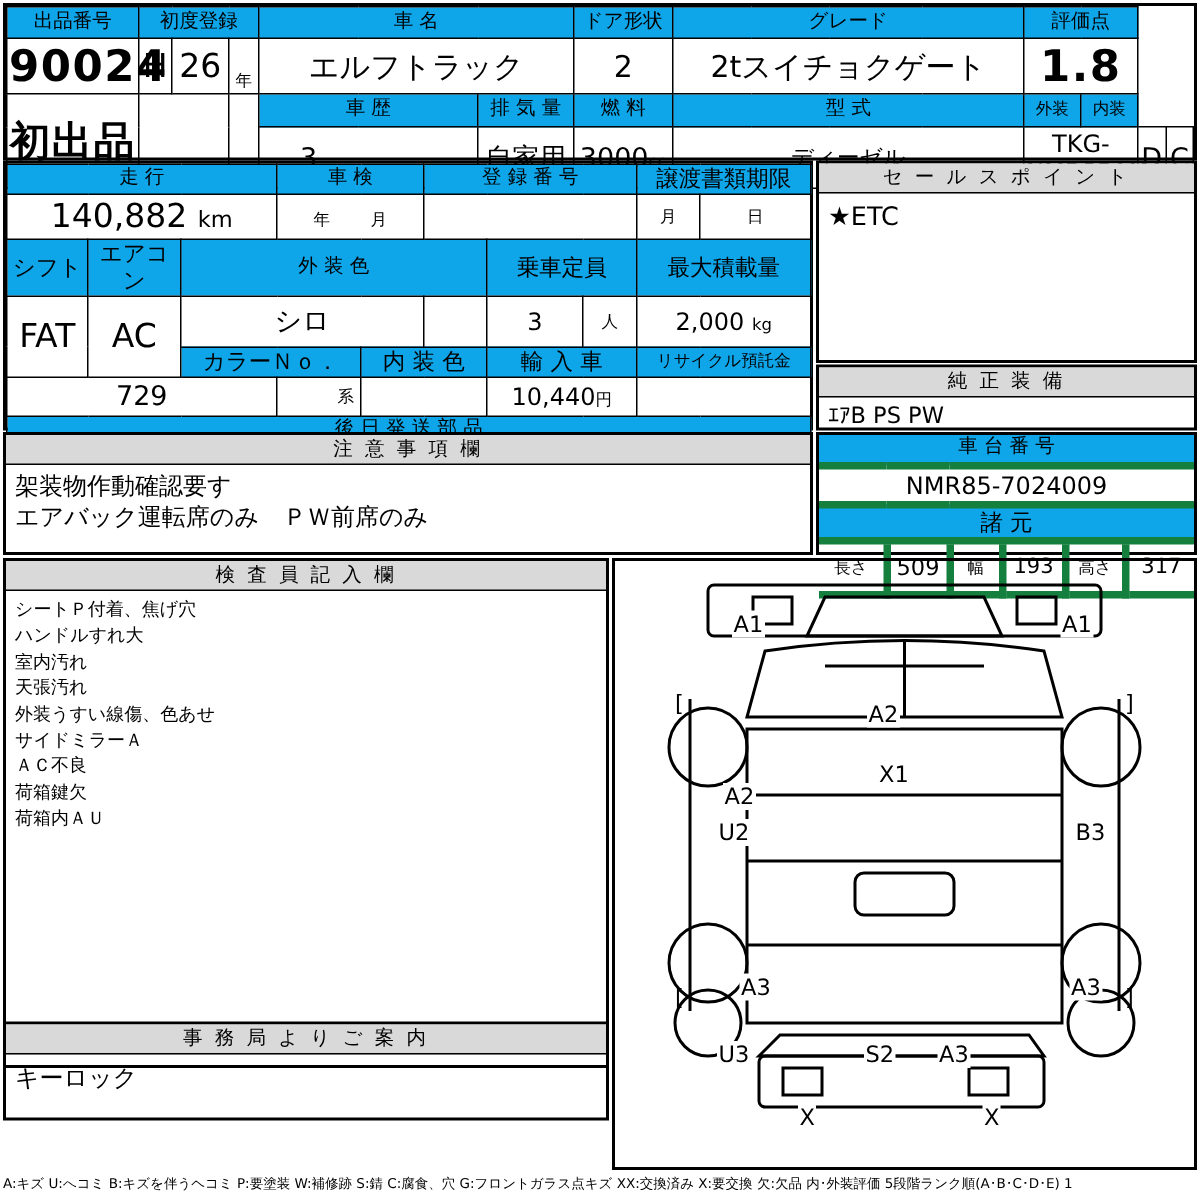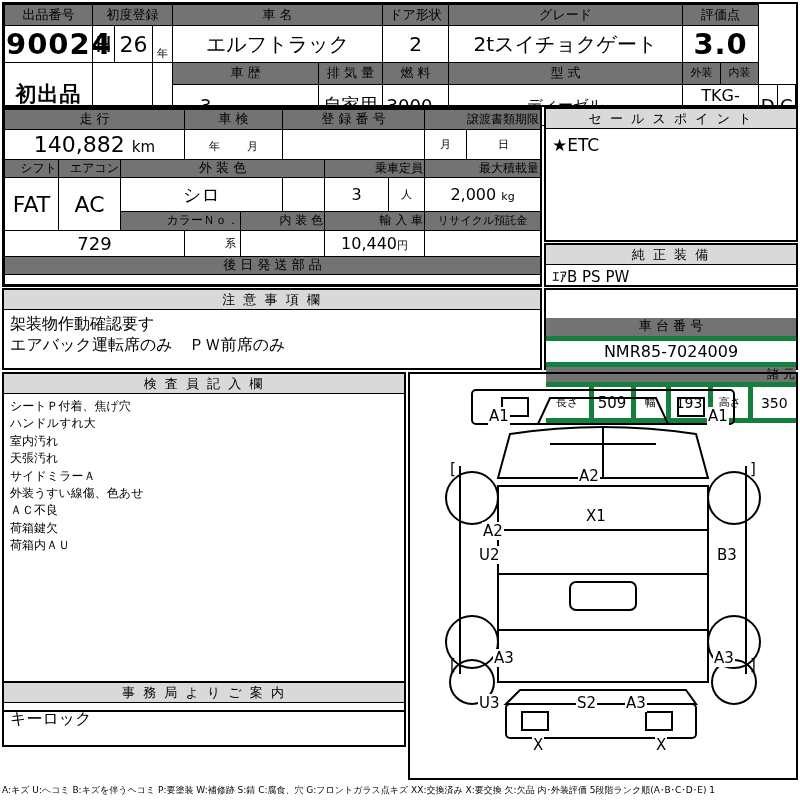--- a/index.html
+++ b/index.html
@@ -5,47 +5,47 @@
   html,body{margin:0;padding:0;background:#fff;}
   body{
     width:800px;height:800px;
     font-family:"DejaVu Sans","Liberation Sans",sans-serif;
     color:#000;
     -webkit-font-smoothing:none;
   }
   .sheet{position:relative;width:800px;height:800px;box-sizing:border-box;}
   table{border-collapse:collapse;}
   .bx{border:2px solid #000;box-sizing:border-box;}
-  .hd{background:#737373;text-align:center;font-size:13px;line-height:1.15;}
+  .hd{background:#0ea5e9;text-align:center;font-size:13px;line-height:1.15;}
   .ct{text-align:center;}
 
   
   .top{position:absolute;left:2px;top:2px;width:796px;height:105px;border:2px solid #000;box-sizing:border-box;}
   .top table{width:100%;height:100%;table-layout:fixed;}
   .top td{border:1px solid #000;}
   .big-num{font-size:29px;font-weight:bold;letter-spacing:1px;}
-  .shosyutu{font-size:21px;font-weight:bold;letter-spacing:1px;}
+  .shosyutu{font-size:27px;font-weight:bold;letter-spacing:1px;}
   .v22{font-size:22px;}
   .v20{font-size:20px;}
   .v18{font-size:18px;}
   .v16{font-size:16px;}
   .v15{font-size:15px;}
-  .v12{font-size:12px;text-align:right;}
+  .v12{font-size:15px;}
   .v11{font-size:11px;}
 
   
   .leftmid{position:absolute;left:2px;top:107px;width:540px;height:180px;border:2px solid #000;box-sizing:border-box;}
   .leftmid table{width:100%;height:100%;table-layout:fixed;}
   .leftmid td{border:1px solid #000;}
 
   
   .sales{position:absolute;left:544px;top:107px;width:254px;height:135px;border:2px solid #000;box-sizing:border-box;}
   .genuine{position:absolute;left:544px;top:243px;width:254px;height:44px;border:2px solid #000;box-sizing:border-box;}
   .chassis{position:absolute;left:544px;top:288px;width:254px;height:82px;border:2px solid #000;box-sizing:border-box;}
-  .chassis table{width:100%;height:100%;table-layout:fixed;margin-top:28px;}
+  .chassis table{width:100%;height:100%;table-layout:fixed;}
   .chassis td{border:5px solid #15803d;}
 
   
   .notes{position:absolute;left:2px;top:288px;width:540px;height:82px;border:2px solid #000;box-sizing:border-box;}
 
   
   .inspect{position:absolute;left:2px;top:372px;width:404px;height:340px;border:2px solid #000;box-sizing:border-box;}
   .office{position:absolute;left:2px;top:681px;width:404px;height:66px;border:2px solid #000;box-sizing:border-box;}
 
   
@@ -91,21 +91,21 @@
         <td class="hd" colspan="2">評価点</td>
       </tr>
       <tr style="height:35px">
         <td class="ct big-num">90024</td>
         <td class="ct v22">H</td>
         <td class="ct v22">26</td>
         <td class="ct v11" style="vertical-align:bottom">年</td>
         <td class="ct v20" colspan="3">エルフトラック</td>
         <td class="ct v20">2</td>
         <td class="ct v20" colspan="4">2tスイチョクゲート</td>
-        <td class="ct big-num" colspan="2">3.0</td>
+        <td class="ct big-num" colspan="2">1.8</td>
       </tr>
       <tr style="height:22px">
         <td class="ct shosyutu" rowspan="2">初出品</td>
         <td colspan="2" rowspan="2" style="border-left:none"></td>
         <td rowspan="2"></td>
         <td class="hd" colspan="2">車 歴</td>
         <td class="hd">排 気 量</td>
         <td class="hd">燃 料</td>
         <td class="hd" colspan="4">型 式</td>
         <td class="hd v11">外装</td>
@@ -227,43 +227,43 @@
       </tr>
       <tr style="height:16px">
         <td class="hd v12" colspan="6" style="border-left:none;border-right:none">諸 元</td>
       </tr>
       <tr style="height:36px">
         <td class="ct v11" style="border-left:none">長さ</td>
         <td class="ct v14" style="font-size:15px">509</td>
         <td class="ct v11">幅</td>
         <td class="ct" style="font-size:14px">193</td>
         <td class="ct v11">高さ</td>
-        <td class="ct" style="font-size:14px;border-right:none">350</td>
+        <td class="ct" style="font-size:14px;border-right:none">317</td>
       </tr>
     </tbody>
       </table>
   </div>
 
   <div class="notes bx">
     <div class="hdr-bar">注 意 事 項 欄</div>
     <div class="list" style="font-size:16px;padding-top:3px">
       <div>架装物作動確認要す</div>
       <div>エアバック運転席のみ　ＰＷ前席のみ</div>
     </div>
   </div>
 
   <div class="inspect bx">
     <div class="hdr-bar">検 査 員 記 入 欄</div>
     <div class="list" style="font-size:12px;line-height:1.45;padding-top:4px">
       <div>シートＰ付着、焦げ穴</div>
       <div>ハンドルすれ大</div>
       <div>室内汚れ</div>
       <div>天張汚れ</div>
+      <div>外装うすい線傷、色あせ</div>
       <div>サイドミラーＡ</div>
-      <div>外装うすい線傷、色あせ</div>
       <div>ＡＣ不良</div>
       <div>荷箱鍵欠</div>
       <div>荷箱内ＡＵ</div>
     </div>
   </div>
 
   <div class="office bx">
     <div class="hdr-bar">事 務 局 よ り ご 案 内</div>
     <div class="list" style="font-size:16px;padding-top:5px">
       <div>キーロック</div>

